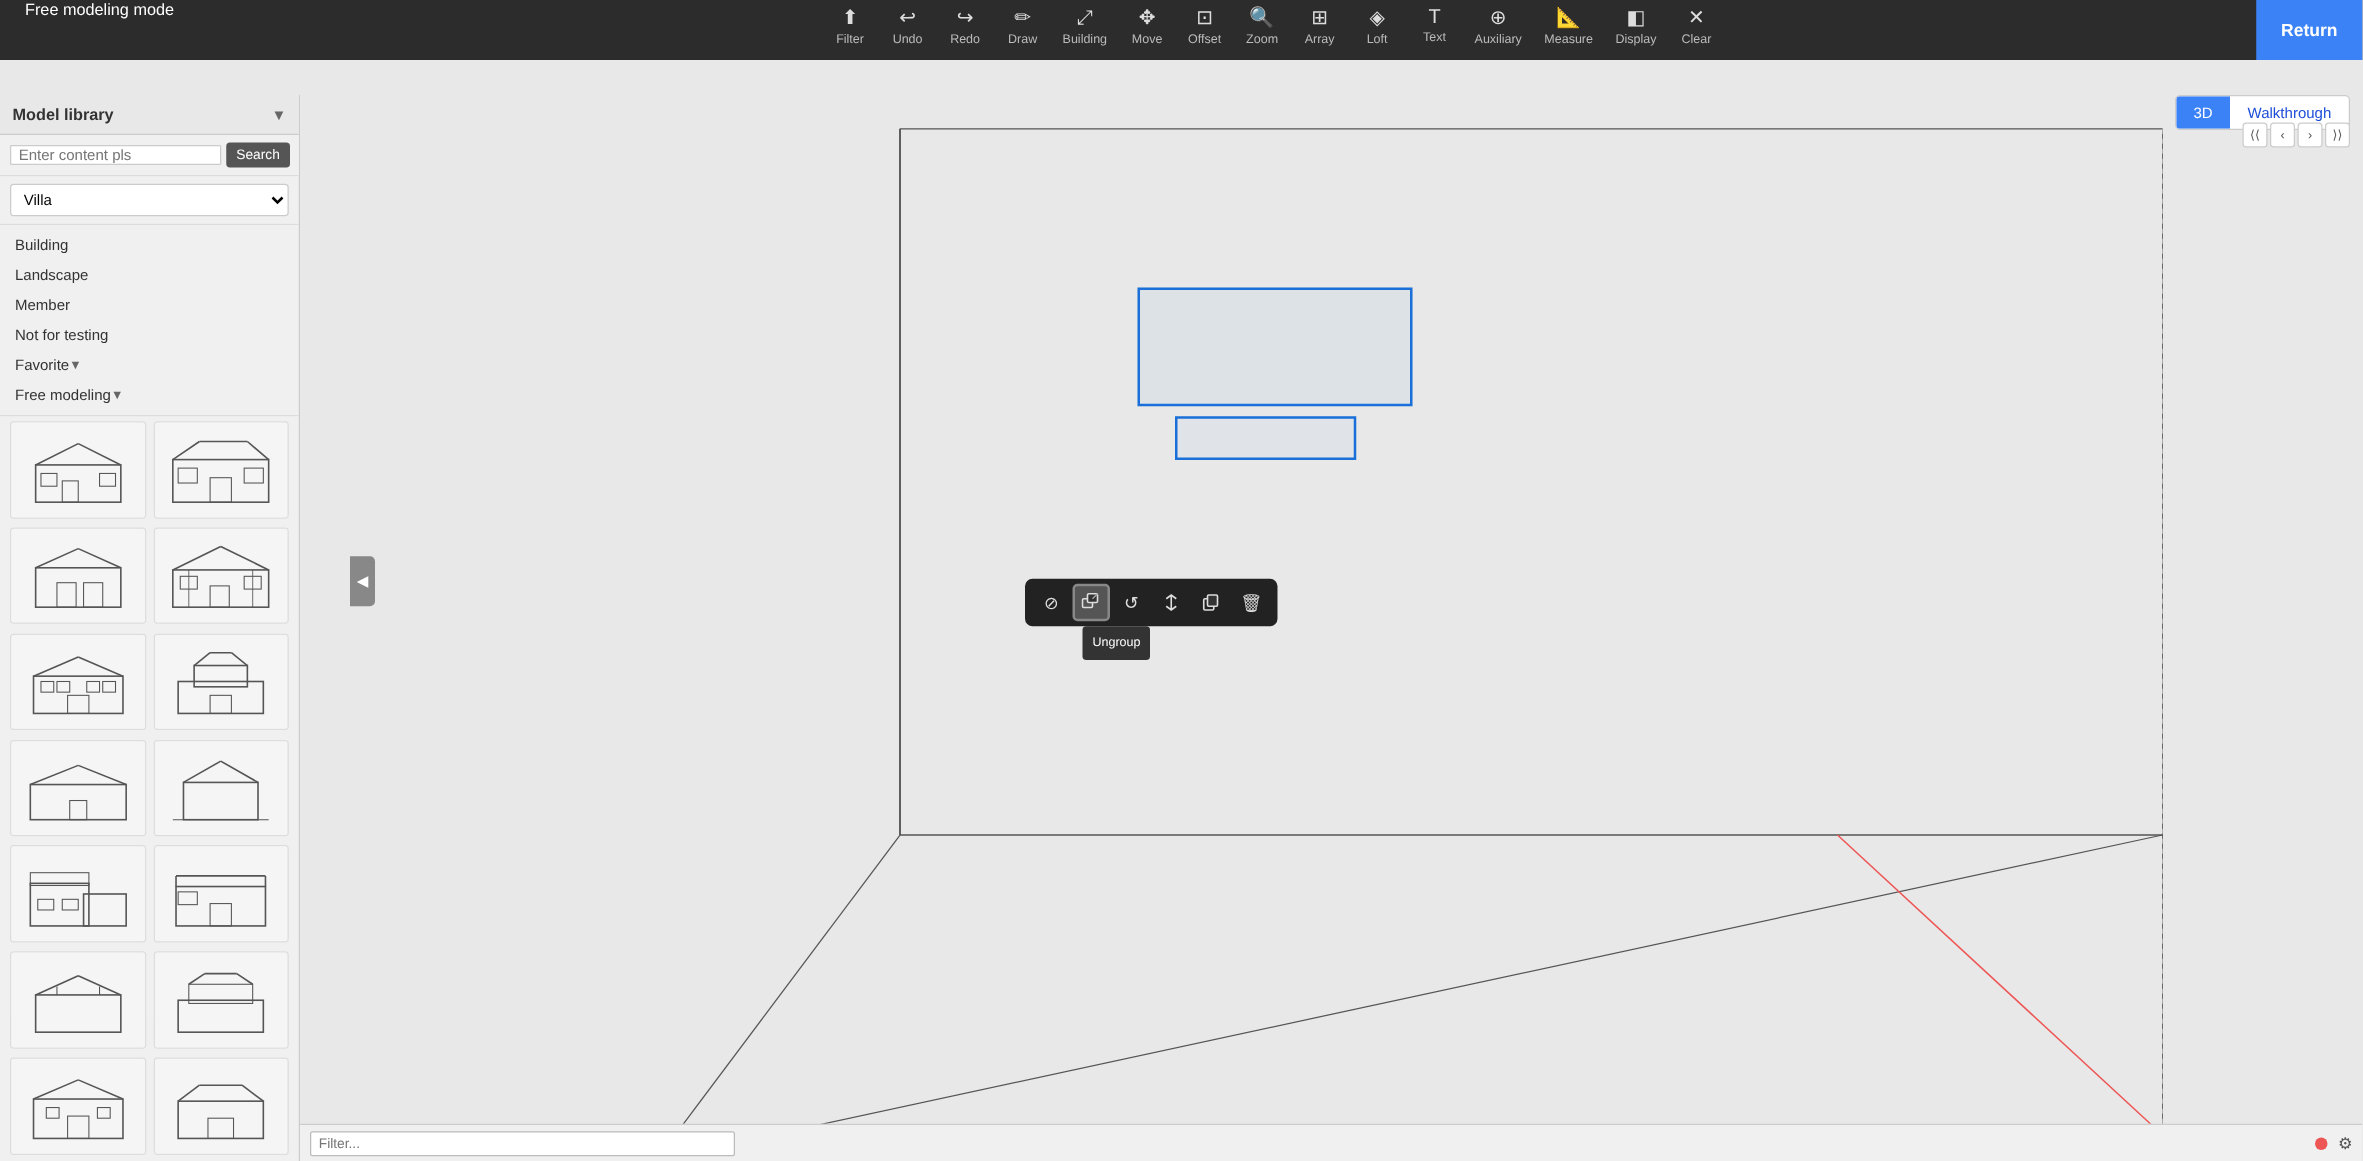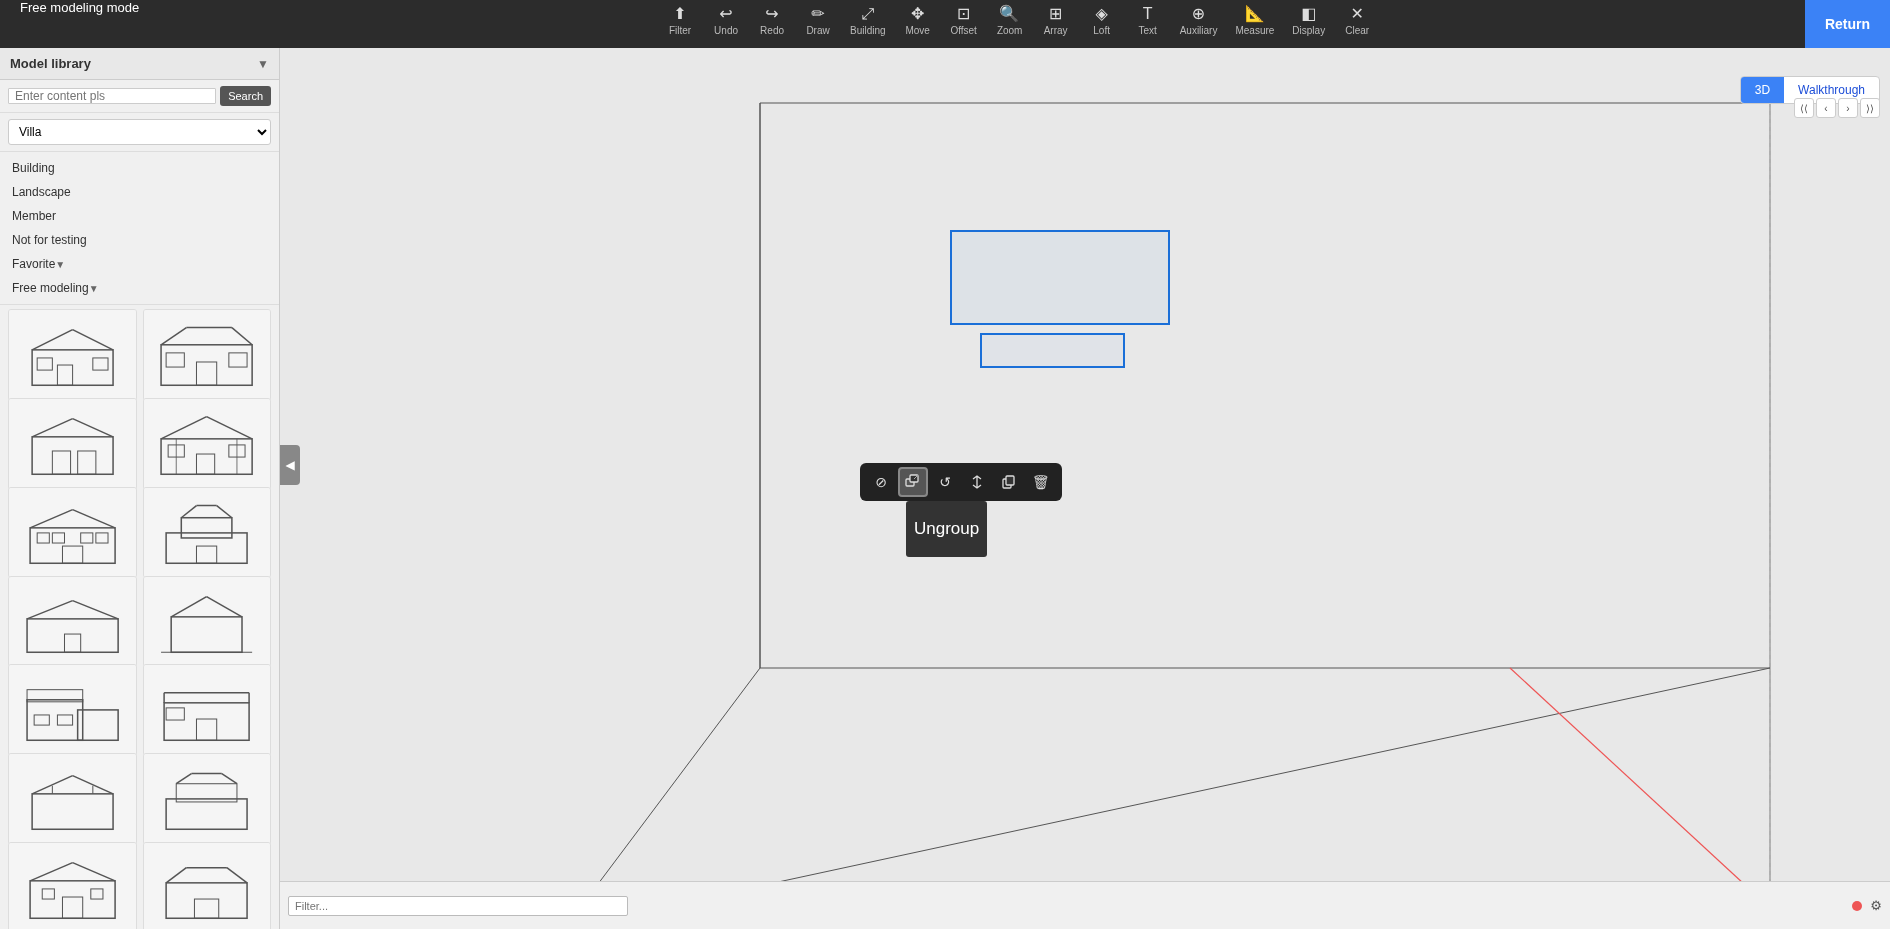--- a/index.html
+++ b/index.html
@@ -56,26 +56,27 @@
     }
 
     
     #main {
       display: flex;
       height: calc(929px - 48px);
     }
 
     
     #sidebar {
-      width: 280px;
+      width: 240px;
       background: #f0f0f0;
       border-right: 1px solid #ccc;
       display: flex;
       flex-direction: column;
       flex-shrink: 0;
+      margin-top: 28px;
     }
     #sidebar-header {
       display: flex;
       align-items: center;
       justify-content: space-between;
       padding: 8px 10px;
       background: #e8e8e8;
       border-bottom: 1px solid #ccc;
     }
     .sidebar-header-title {
@@ -287,34 +288,34 @@
       font-size: 14px;
       display: flex;
       align-items: center;
       justify-content: center;
     }
     .ctx-btn.active { background: #555; }
     #ungroup-tooltip {
       position: absolute;
       background: #333;
       color: #fff;
-      font-size: 17px;
-      padding: 18px 8px;
+      font-size: 10px;
+      padding: 8px 8px;
       border-radius: 3px;
       white-space: nowrap;
       z-index: 25;
     }
 
     
     #bottom-bar {
       position: absolute;
       bottom: 0;
       left: 0;
       right: 0;
-      height: 48px;
+      height: 30px;
       background: #f0f0f0;
       border-top: 1px solid #ccc;
       display: flex;
       align-items: center;
       padding: 0 8px;
       gap: 8px;
       font-size: 11px;
       color: #555;
     }
 

